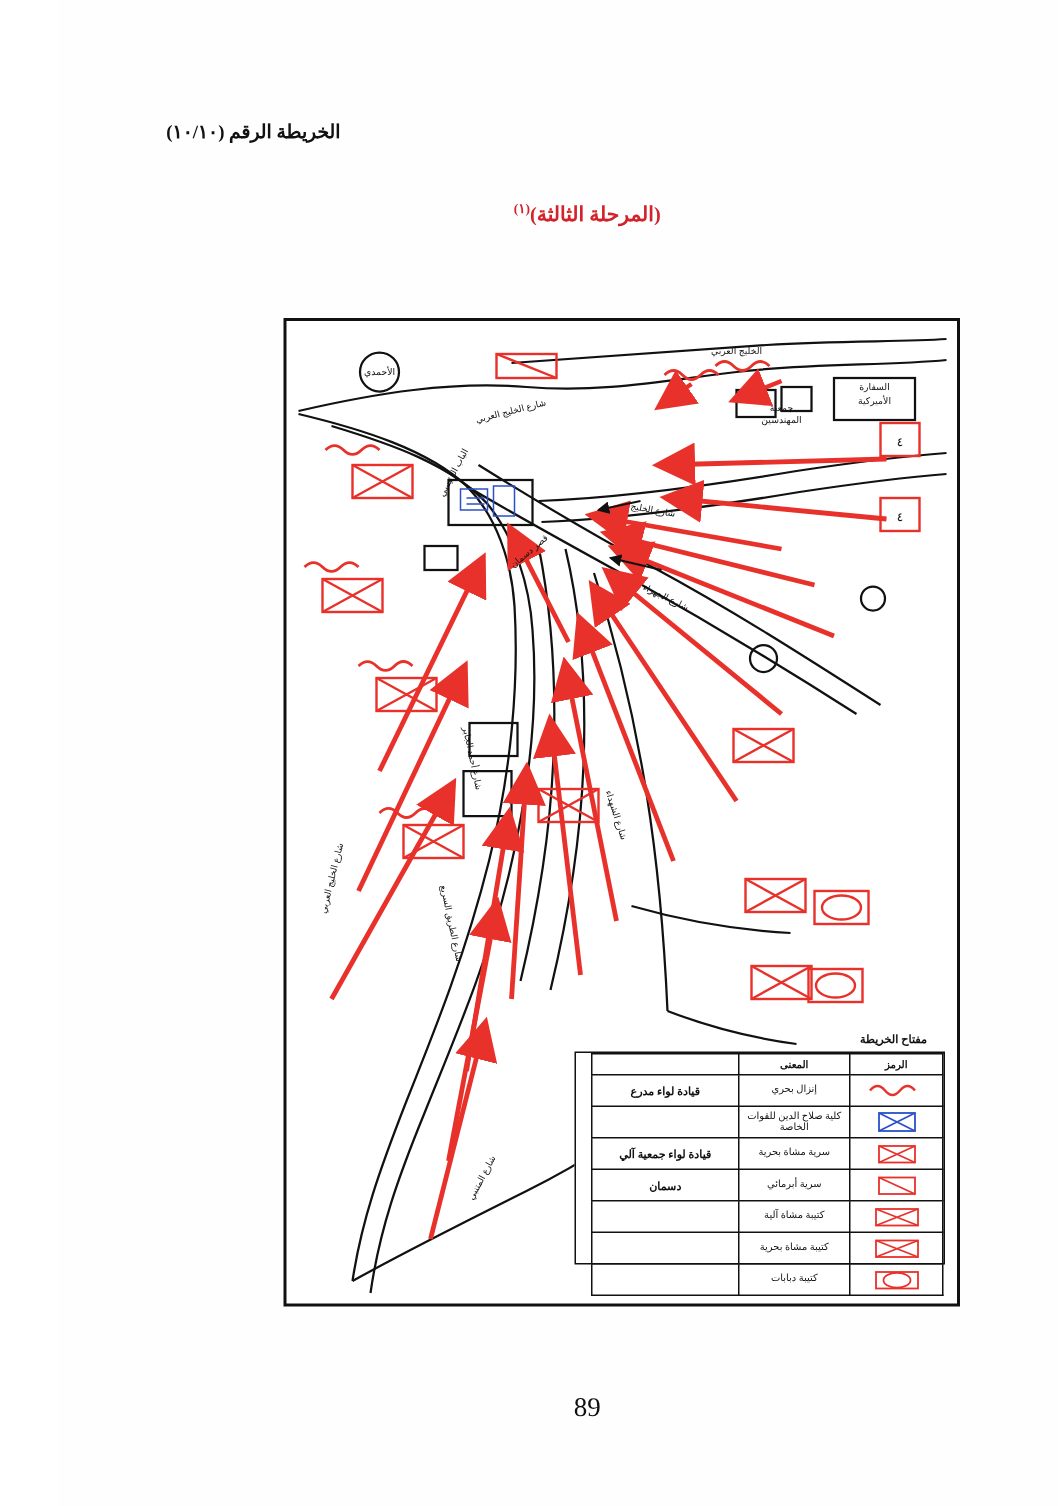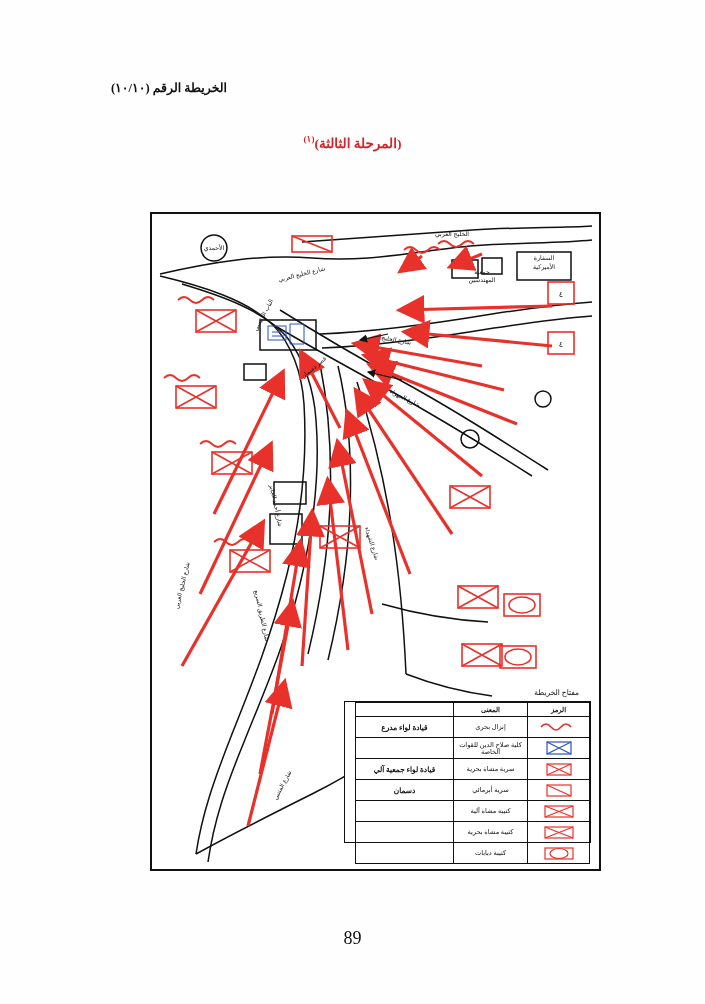--- a/index.html
+++ b/index.html
@@ -12,20 +12,21 @@
     height: 1004px;
     position: relative;
     font-family: "Liberation Serif", serif;
     color: #111;
     overflow: hidden;
   }
   .page {
     position: absolute;
     inset: 0;
     background: #fefefe;
+    margin-left: 39px;
   }
 
   
   .map-number {
     position: absolute;
     top: 80px;
     right: 478px;
     font-size: 12.5px;
     font-weight: bold;
     direction: rtl;
@@ -70,21 +71,21 @@
     overflow: hidden;
   }
   .map-svg { display:block; width: 100%; height: 100%; }
 
   
   .legend-title {
     position: absolute;
     right: 20px;
     top: 474px;
     font-size: 7.5px;
-    font-weight: normal;
+    font-weight: bold;
     direction: rtl;
     color: #111;
   }
   .legend-box {
     position: absolute;
     right: 8px;
     top: 487px;
     width: 234px;
     height: 140px;
     border: 1.2px solid #111;

